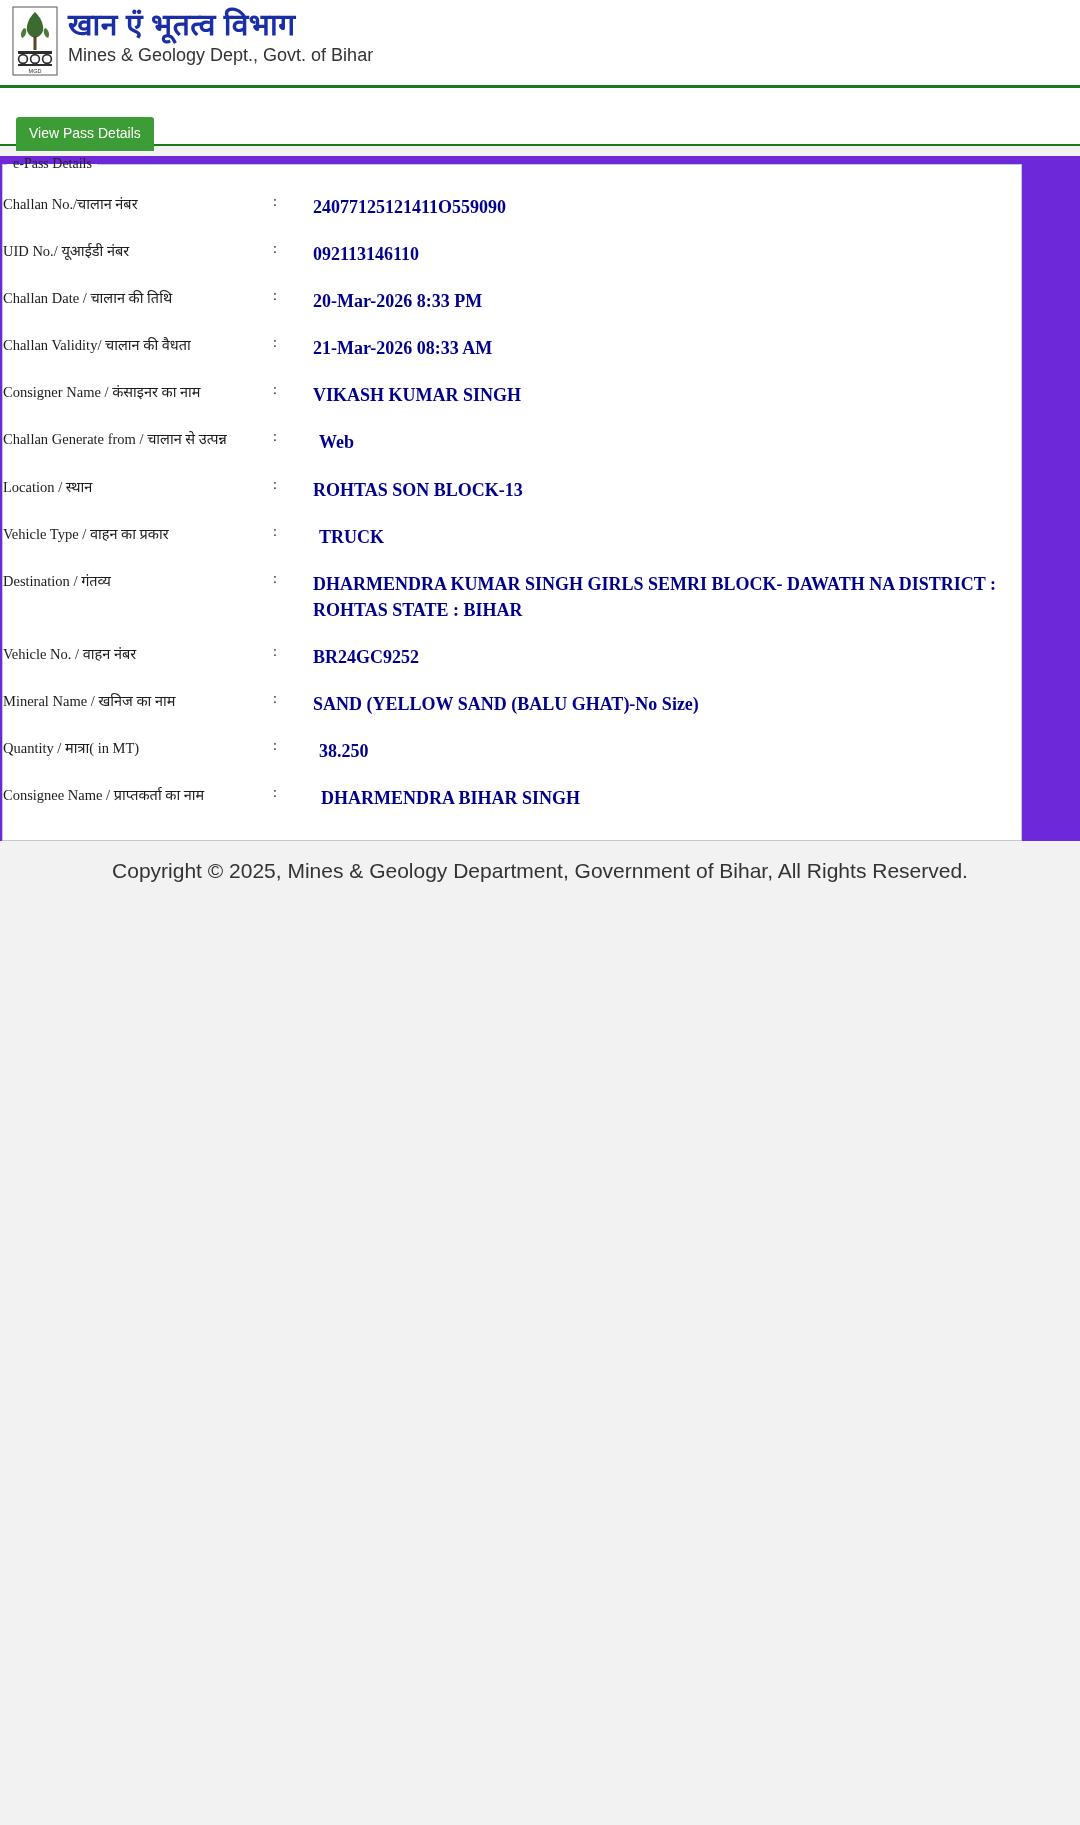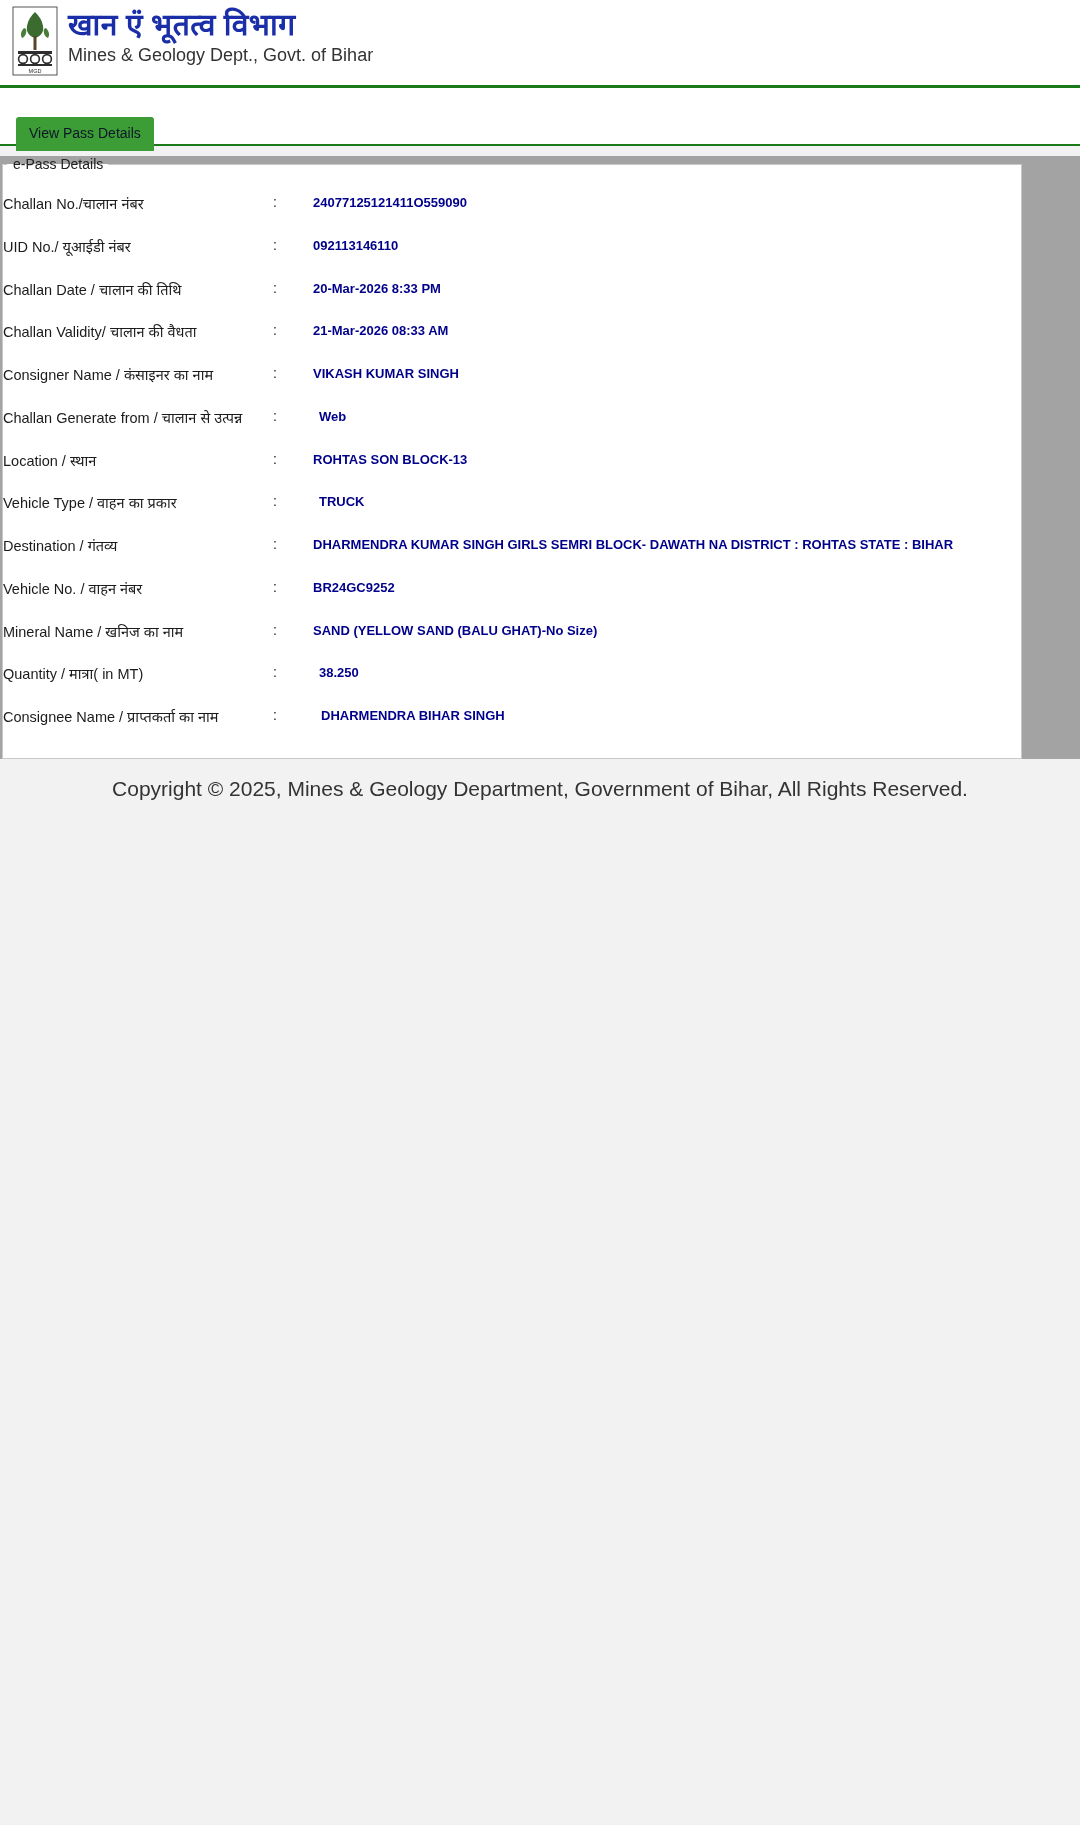--- a/index.html
+++ b/index.html
@@ -56,33 +56,34 @@
 
   .tabstrip {
     padding: 26px 0 0 16px;
     border-bottom: 2px solid #1a7a1a;
     background: #ffffff;
     height: 58px;
   }
   .tab-active {
     display: inline-block;
     background: #3c9c35;
-    color: #0f172a;
+    color: #ffffff;
     font-size: 14px;
     padding: 9px 13px 10px 13px;
     border-radius: 3px 3px 0 0;
     position: relative;
     top: 3px;
     line-height: 1.1;
   }
 
   
   .panel-wrap {
-    background: #a3a3a3;
+    background: #6d28d9;
     padding: 0 20px 0 0;
+    font-family: Liberation Serif, serif;
   }
   fieldset.panel {
     margin: 10px 38px 0 2px;
     border: 1px solid #c8c8c8;
     background: #ffffff;
     padding: 6px 0 18px 0;
     min-height: 560px;
   }
   fieldset.panel legend {
     font-size: 14px;
@@ -108,21 +109,21 @@
     font-weight: normal;
     line-height: 1.5;
   }
   td.colon {
     width: 34px;
     font-size: 14px;
     color: #1b1b1b;
     padding-top: 12px;
   }
   td.value {
-    font-size: 13px;
+    font-size: 18px;
     font-weight: bold;
     color: #00008b;
     padding-top: 12px;
     padding-right: 20px;
     line-height: 1.45;
   }
   td.value.pad-left { padding-left: 6px; }
   .val-highlight {
     color: #d6184a;
     font-size: 17px;

